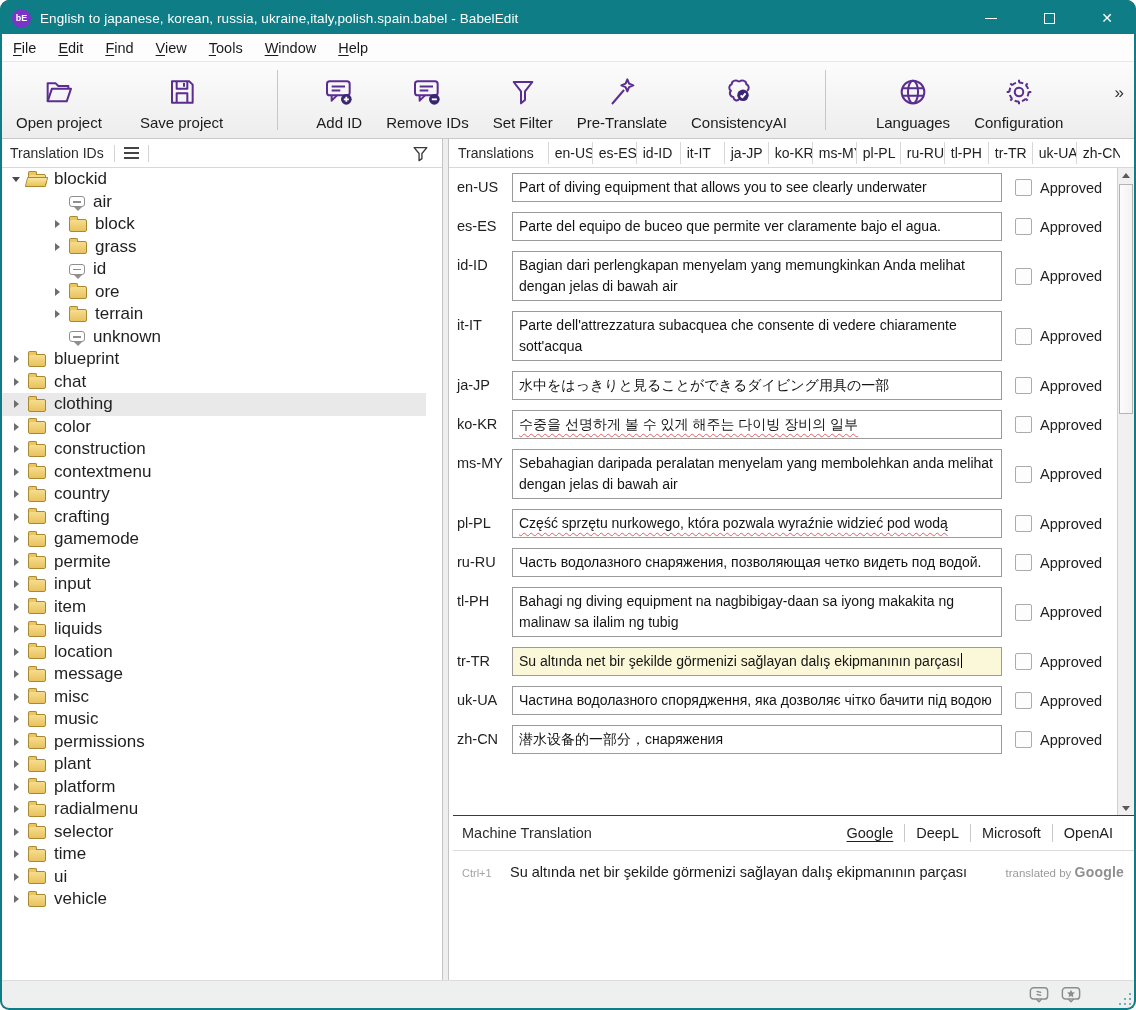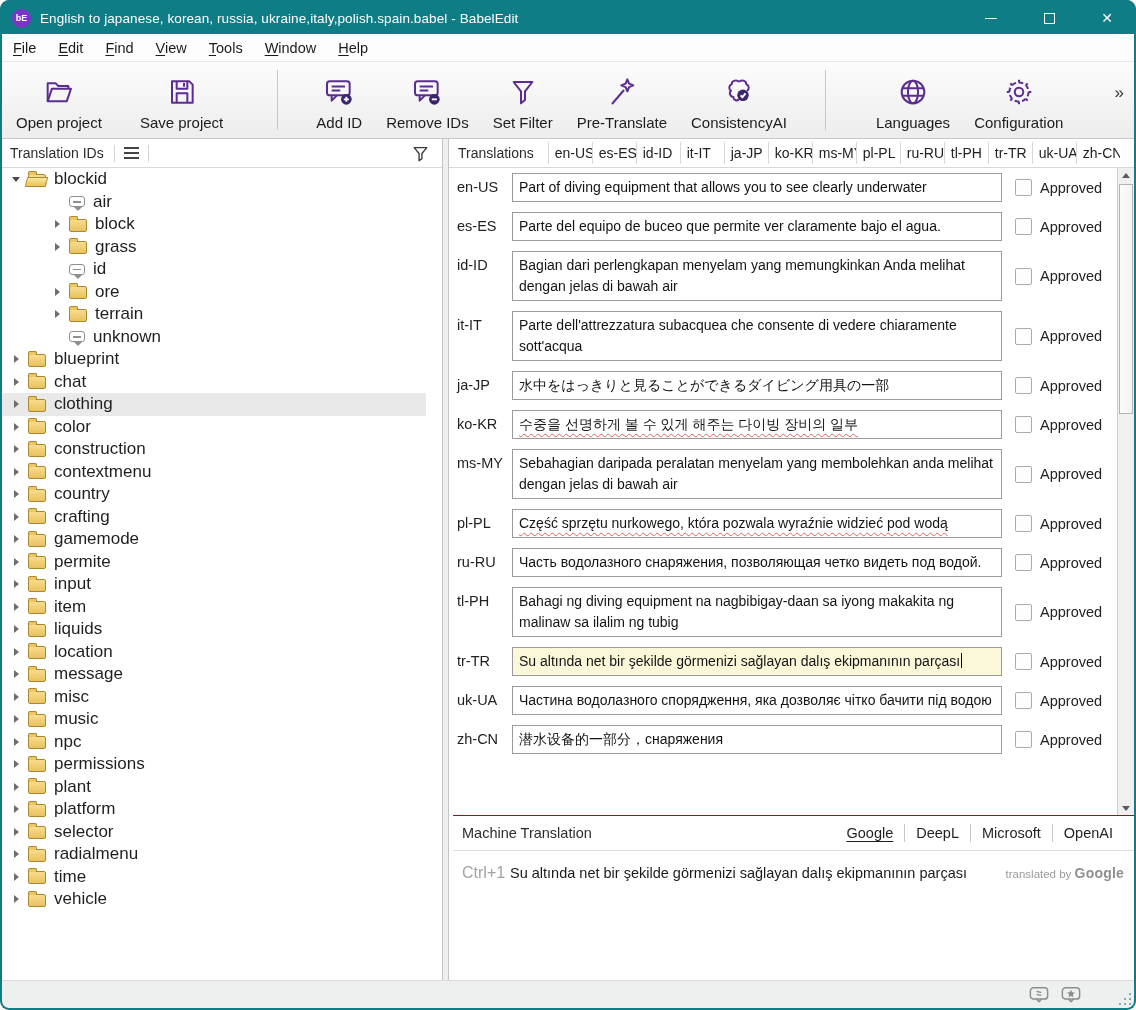--- a/index.html
+++ b/index.html
@@ -74,21 +74,21 @@
   .al{font-size:14.5px;color:#222;margin-left:8px;}
   
   .mt{position:absolute;left:4px;right:0;top:676px;height:153px;border-top:1px solid #7f1d1d;background:#fff;}
   .mt-header{height:35px;display:flex;align-items:center;border-bottom:1px solid #dcdcdc;padding:0 10px 0 9px;}
   .mt-title{font-size:14.5px;color:#2c2c2c;}
   .mt-tabs{margin-left:auto;display:flex;align-items:center;}
   .mt-tab{font-size:14.5px;color:#1f1f1f;padding:0 11px;}
   .mt-tab.active{text-decoration:underline;text-underline-offset:3px;}
   .mt-vsep{width:1px;height:18px;background:#c9c9c9;}
   .mt-row{display:flex;align-items:baseline;padding:13px 10px 0 9px;}
-  .mt-shortcut{color:#a3a3a3;font-size:16px;width:46px;flex:none;}
+  .mt-shortcut{color:#a3a3a3;font-size:11px;width:46px;flex:none;}
   .mt-text{font-size:14.5px;color:#1a1a1a;flex:1;padding-left:2px;}
   .mt-attrib{color:#9a9a9a;font-size:11.5px;white-space:nowrap;margin-left:12px;}
   .mt-brand{font-size:14px;font-weight:bold;color:#8f8f8f;letter-spacing:.2px;}
   
   .statusbar{position:absolute;left:0;right:0;bottom:0;height:28px;background:#eef0ef;border-top:1px solid #dcdcdc;display:flex;align-items:center;justify-content:flex-end;padding-right:52px;gap:10px;}
   .sb-icon{display:flex;}
   .grip{position:absolute;right:3px;bottom:3px;width:14px;height:14px;}
   .grip i{position:absolute;width:2px;height:2px;background:#0f7d86;opacity:.55;}
 </style>
 </head>
@@ -356,51 +356,51 @@
           <span>misc</span>
         </div>
       <div class="trow">
           <span class="arr r"></span>
           <span class="ti f"></span>
           <span>music</span>
         </div>
       <div class="trow">
           <span class="arr r"></span>
           <span class="ti f"></span>
-          <span>npc</span>
-        </div>
-      <div class="trow">
-          <span class="arr r"></span>
-          <span class="ti f"></span>
           <span>permissions</span>
         </div>
       <div class="trow">
           <span class="arr r"></span>
           <span class="ti f"></span>
           <span>plant</span>
         </div>
       <div class="trow">
           <span class="arr r"></span>
           <span class="ti f"></span>
           <span>platform</span>
         </div>
       <div class="trow">
           <span class="arr r"></span>
           <span class="ti f"></span>
+          <span>radialmenu</span>
+        </div>
+      <div class="trow">
+          <span class="arr r"></span>
+          <span class="ti f"></span>
           <span>selector</span>
         </div>
       <div class="trow">
           <span class="arr r"></span>
           <span class="ti f"></span>
-          <span>radialmenu</span>
-        </div>
-      <div class="trow">
-          <span class="arr r"></span>
-          <span class="ti f"></span>
           <span>time</span>
+        </div>
+      <div class="trow">
+          <span class="arr r"></span>
+          <span class="ti f"></span>
+          <span>ui</span>
         </div>
       <div class="trow">
           <span class="arr r"></span>
           <span class="ti f"></span>
           <span>vehicle</span>
         </div>
     </div>
   </div>
 
   <div class="vscroll lp-scroll">

